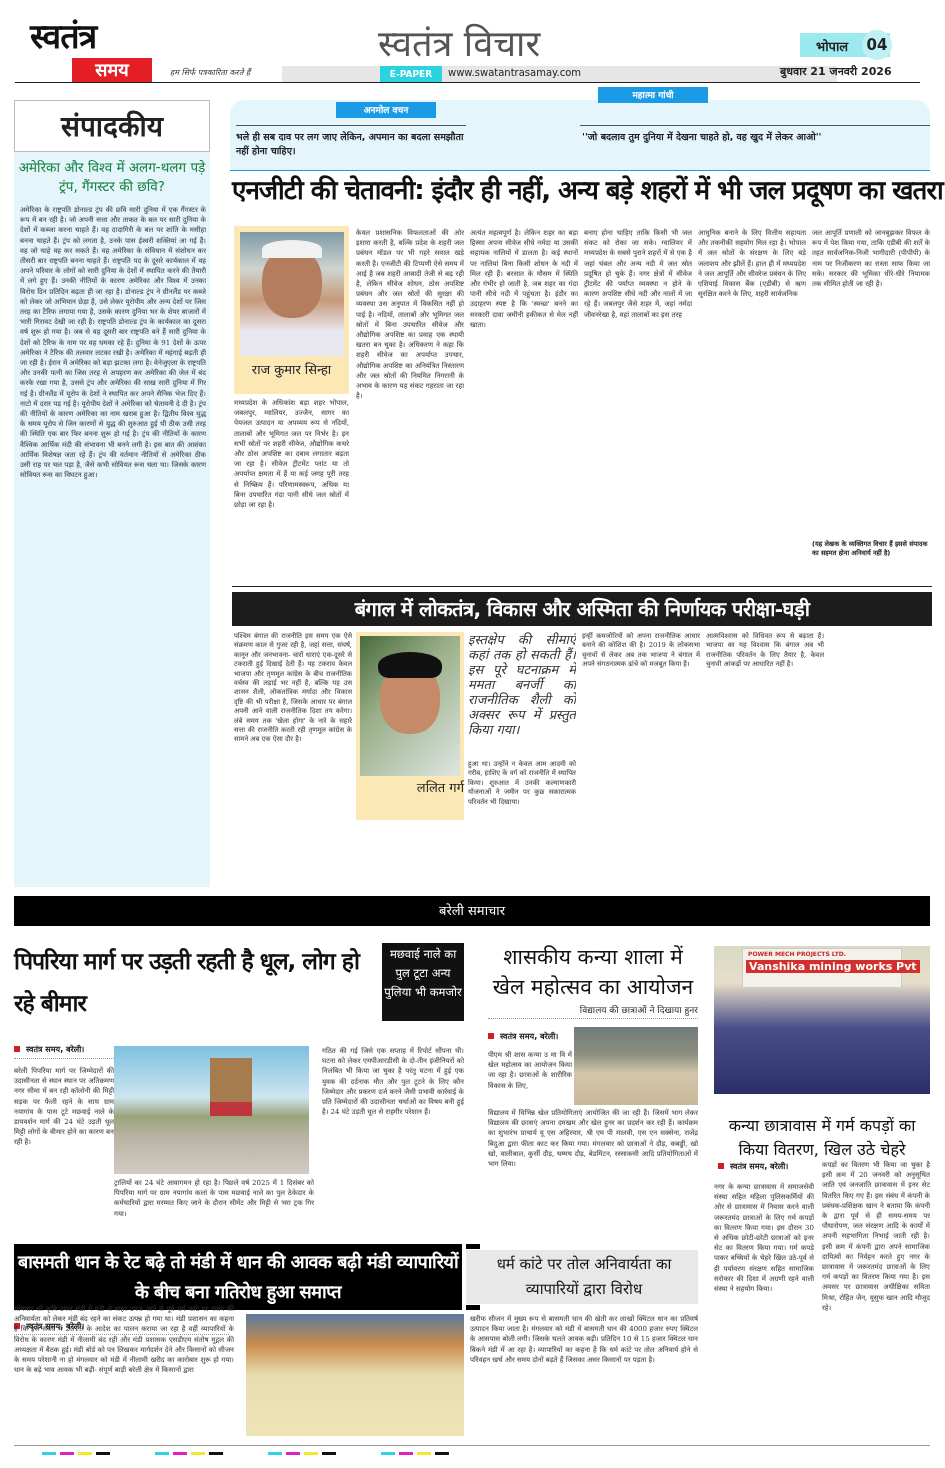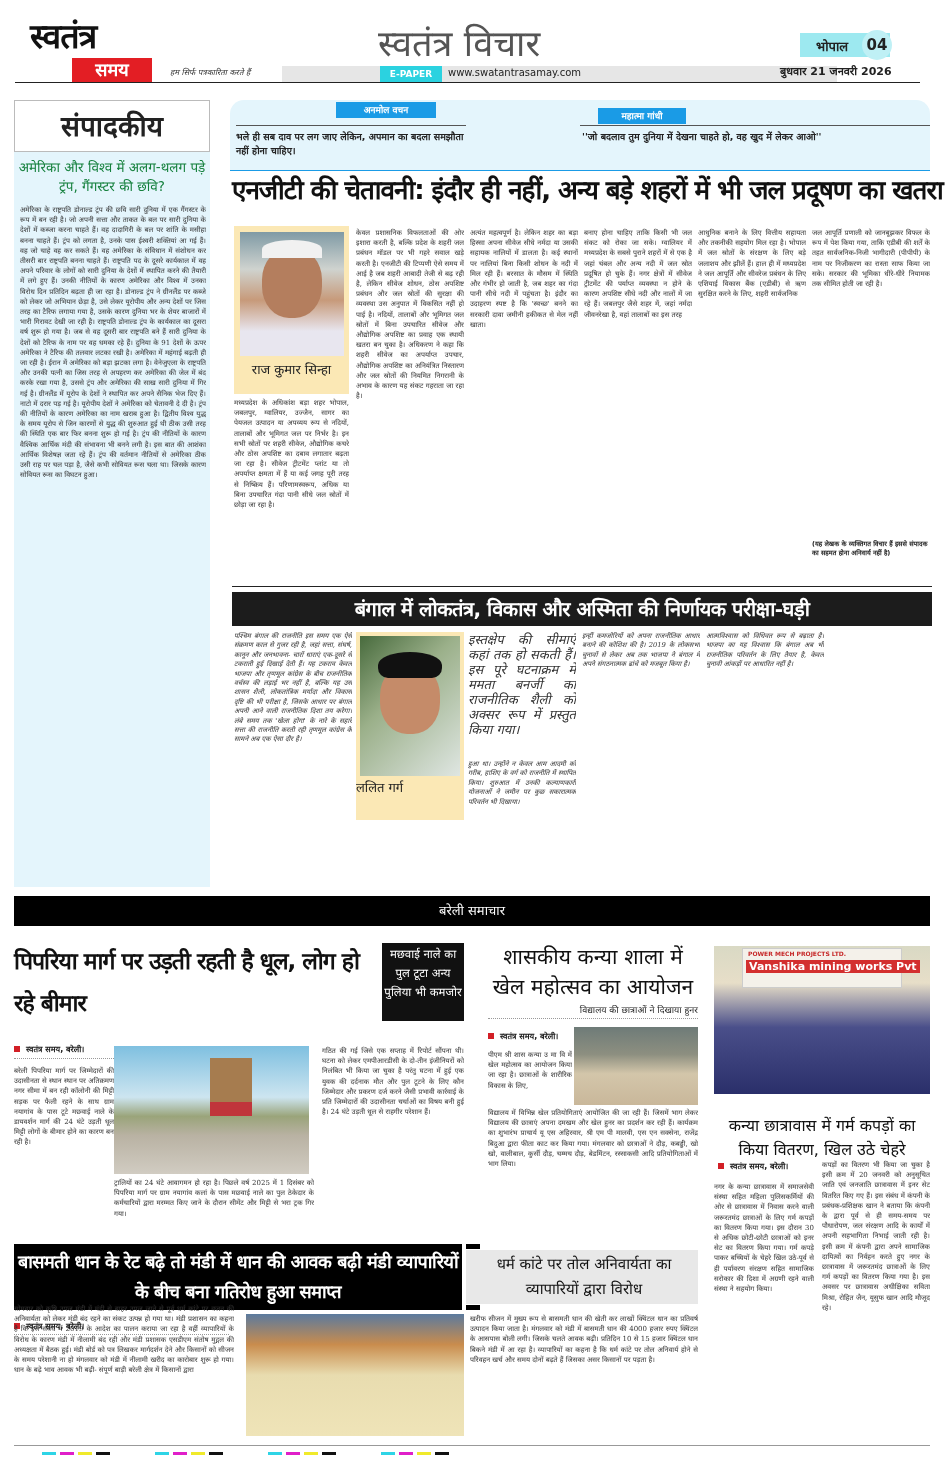--- a/index.html
+++ b/index.html
@@ -21,21 +21,21 @@
 #mast-rule{left:15px;top:82px;width:905px;height:1px;background:#222}
 
 #editorial-head{left:14px;top:100px;width:196px;height:52px;border:1px solid #bbb;background:#fff;font-size:28px;font-weight:bold;text-align:center;line-height:52px}
 #editorial-box{left:14px;top:152px;width:196px;height:735px;background:#e4f5fc}
 #editorial-title{left:18px;top:158px;width:188px;font-size:13.5px;line-height:19px;text-align:center;color:#15803d}
 #editorial-body{left:20px;top:205px;width:186px;height:680px}
 
 #quote-box{left:230px;top:100px;width:700px;height:70px;background:#e4f5fc;border-radius:14px 14px 0 0}
 .quote-tab{height:16px;background:#1a9be6;color:#fff;font-size:9px;font-weight:bold;text-align:center;line-height:16px}
 #q1-tab{left:336px;top:102px;width:100px}
-#q2-tab{left:598px;top:108px;width:88px}
+#q2-tab{left:598px;top:87px;width:110px}
 #q-rule1{left:236px;top:125px;width:230px;height:1px;background:#555}
 #q-rule2{left:580px;top:125px;width:350px;height:1px;background:#555}
 #q1-text{left:236px;top:130px;width:240px;font-size:9.5px;font-weight:bold;line-height:14px;color:#222}
 #q2-text{left:582px;top:130px;width:340px;font-size:9.5px;font-weight:bold;color:#222}
 #q-bottom-rule{left:230px;top:170px;width:700px;height:1px;background:#1a9be6}
 #main-headline{left:232px;top:172px;width:700px;font-size:26px;font-weight:bold;color:#111;letter-spacing:-1px;line-height:36px;white-space:nowrap}
 
 #author-photo-frame{left:234px;top:226px;width:115px;height:168px;background:#fbe8b5}
 #author-photo{left:240px;top:232px;width:104px;height:124px;background:linear-gradient(#7f9aa5 0%,#cfd3cf 30%,#c79a7a 55%,#e8e6ef 80%)}
 #author-face{left:262px;top:248px;width:60px;height:70px;border-radius:45%;background:#b47e5e}
@@ -45,30 +45,30 @@
 .main-col{top:228px;height:330px}
 #col2{left:356px;width:108px}
 #col3{left:470px;width:108px}
 #col4{left:584px;width:108px}
 #col5{left:698px;width:108px}
 #col6{left:812px;width:118px}
 #disclaimer{left:812px;top:540px;width:118px;font-size:6.5px;font-weight:bold;line-height:9px;color:#222;}
 #main-rule{left:232px;top:586px;width:700px;height:1px;background:#222}
 
 #bengal-head{left:232px;top:592px;width:700px;height:34px;background:#1c1c1c;color:#fff;font-size:20px;font-weight:bold;text-align:center;line-height:34px;white-space:nowrap;letter-spacing:-0.5px}
-.bengal-col{top:632px;height:255px;font-style:italic;font-size:6.8px;line-height:9.4px}
+.bengal-col{top:632px;height:255px;font-size:6.8px;line-height:9.4px}
 #b1{left:234px;width:118px}
 #b2{left:468px;width:108px;top:760px;height:127px}
 #b3{left:582px;width:118px}
 #b4{left:706px;width:118px}
 #lalit-frame{left:356px;top:632px;width:108px;height:188px;background:#fbe8b5}
 #lalit-photo{left:360px;top:636px;width:100px;height:140px;background:linear-gradient(135deg,#486b3d 0%,#9bb08a 40%,#dfe6e2 100%)}
 #lalit-face{left:380px;top:664px;width:60px;height:70px;border-radius:45%;background:#c58b69}
 #lalit-hair{left:378px;top:652px;width:64px;height:26px;border-radius:50% 50% 10px 10px;background:#111}
-#lalit-name{left:356px;top:778px;width:108px;font-size:13px;text-align:left;color:#222}
+#lalit-name{left:356px;top:778px;width:108px;font-size:13px;text-align:right;color:#222}
 #b2top{left:468px;top:632px;width:108px;height:126px;font-style:italic;font-size:13px;line-height:15px}
 
 #bareilly-bar{left:14px;top:896px;width:916px;height:30px;background:#000;color:#fff;font-size:13px;text-align:center;line-height:30px}
 #h1{left:14px;top:940px;width:360px;font-size:23px;line-height:42px;font-weight:bold;color:#111;letter-spacing:-1px}
 #h1-side{left:382px;top:943px;width:82px;height:78px;background:#111;color:#fff;font-size:11.5px;line-height:19px;text-align:center;padding-top:2px}
 .dateline{font-size:8px;font-weight:bold;color:#222;white-space:nowrap}
 .dateline .sq{display:inline-block;width:6px;height:6px;background:#d21f26;margin-right:6px}
 #d1{left:14px;top:1043px}
 #d1-rule{left:14px;top:1058px;width:100px;height:1px;border-top:1px dotted #999}
 #h1-col1{left:14px;top:1066px;width:100px;height:100px}

